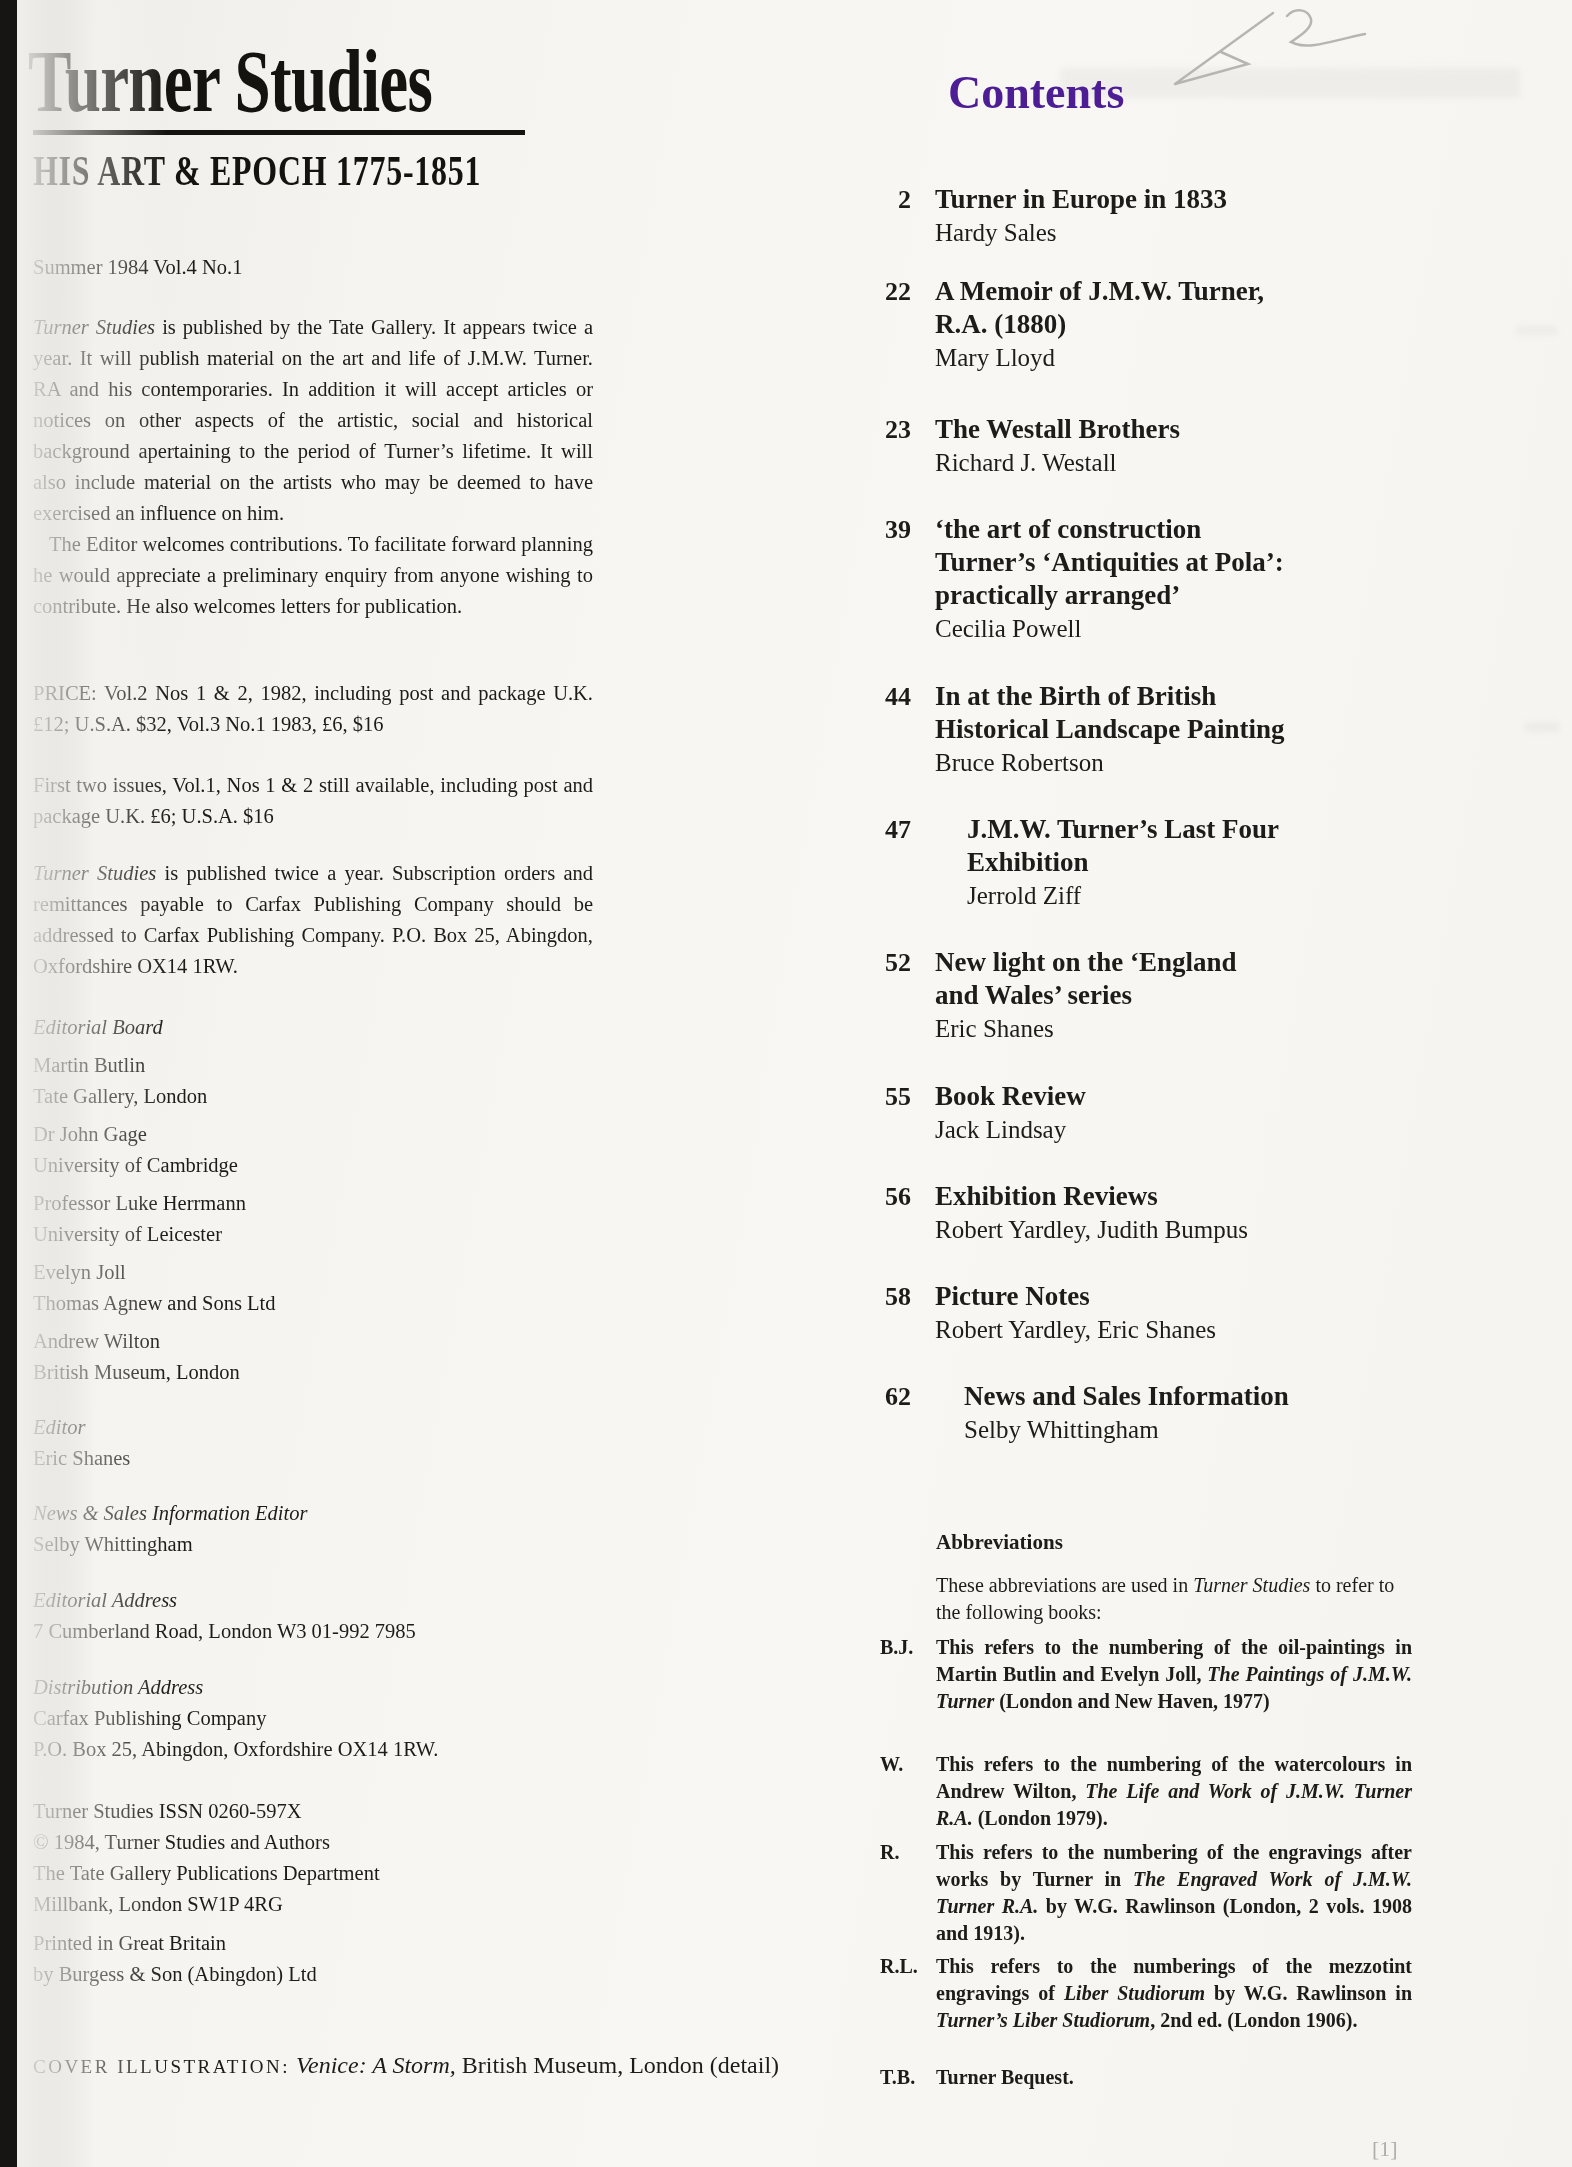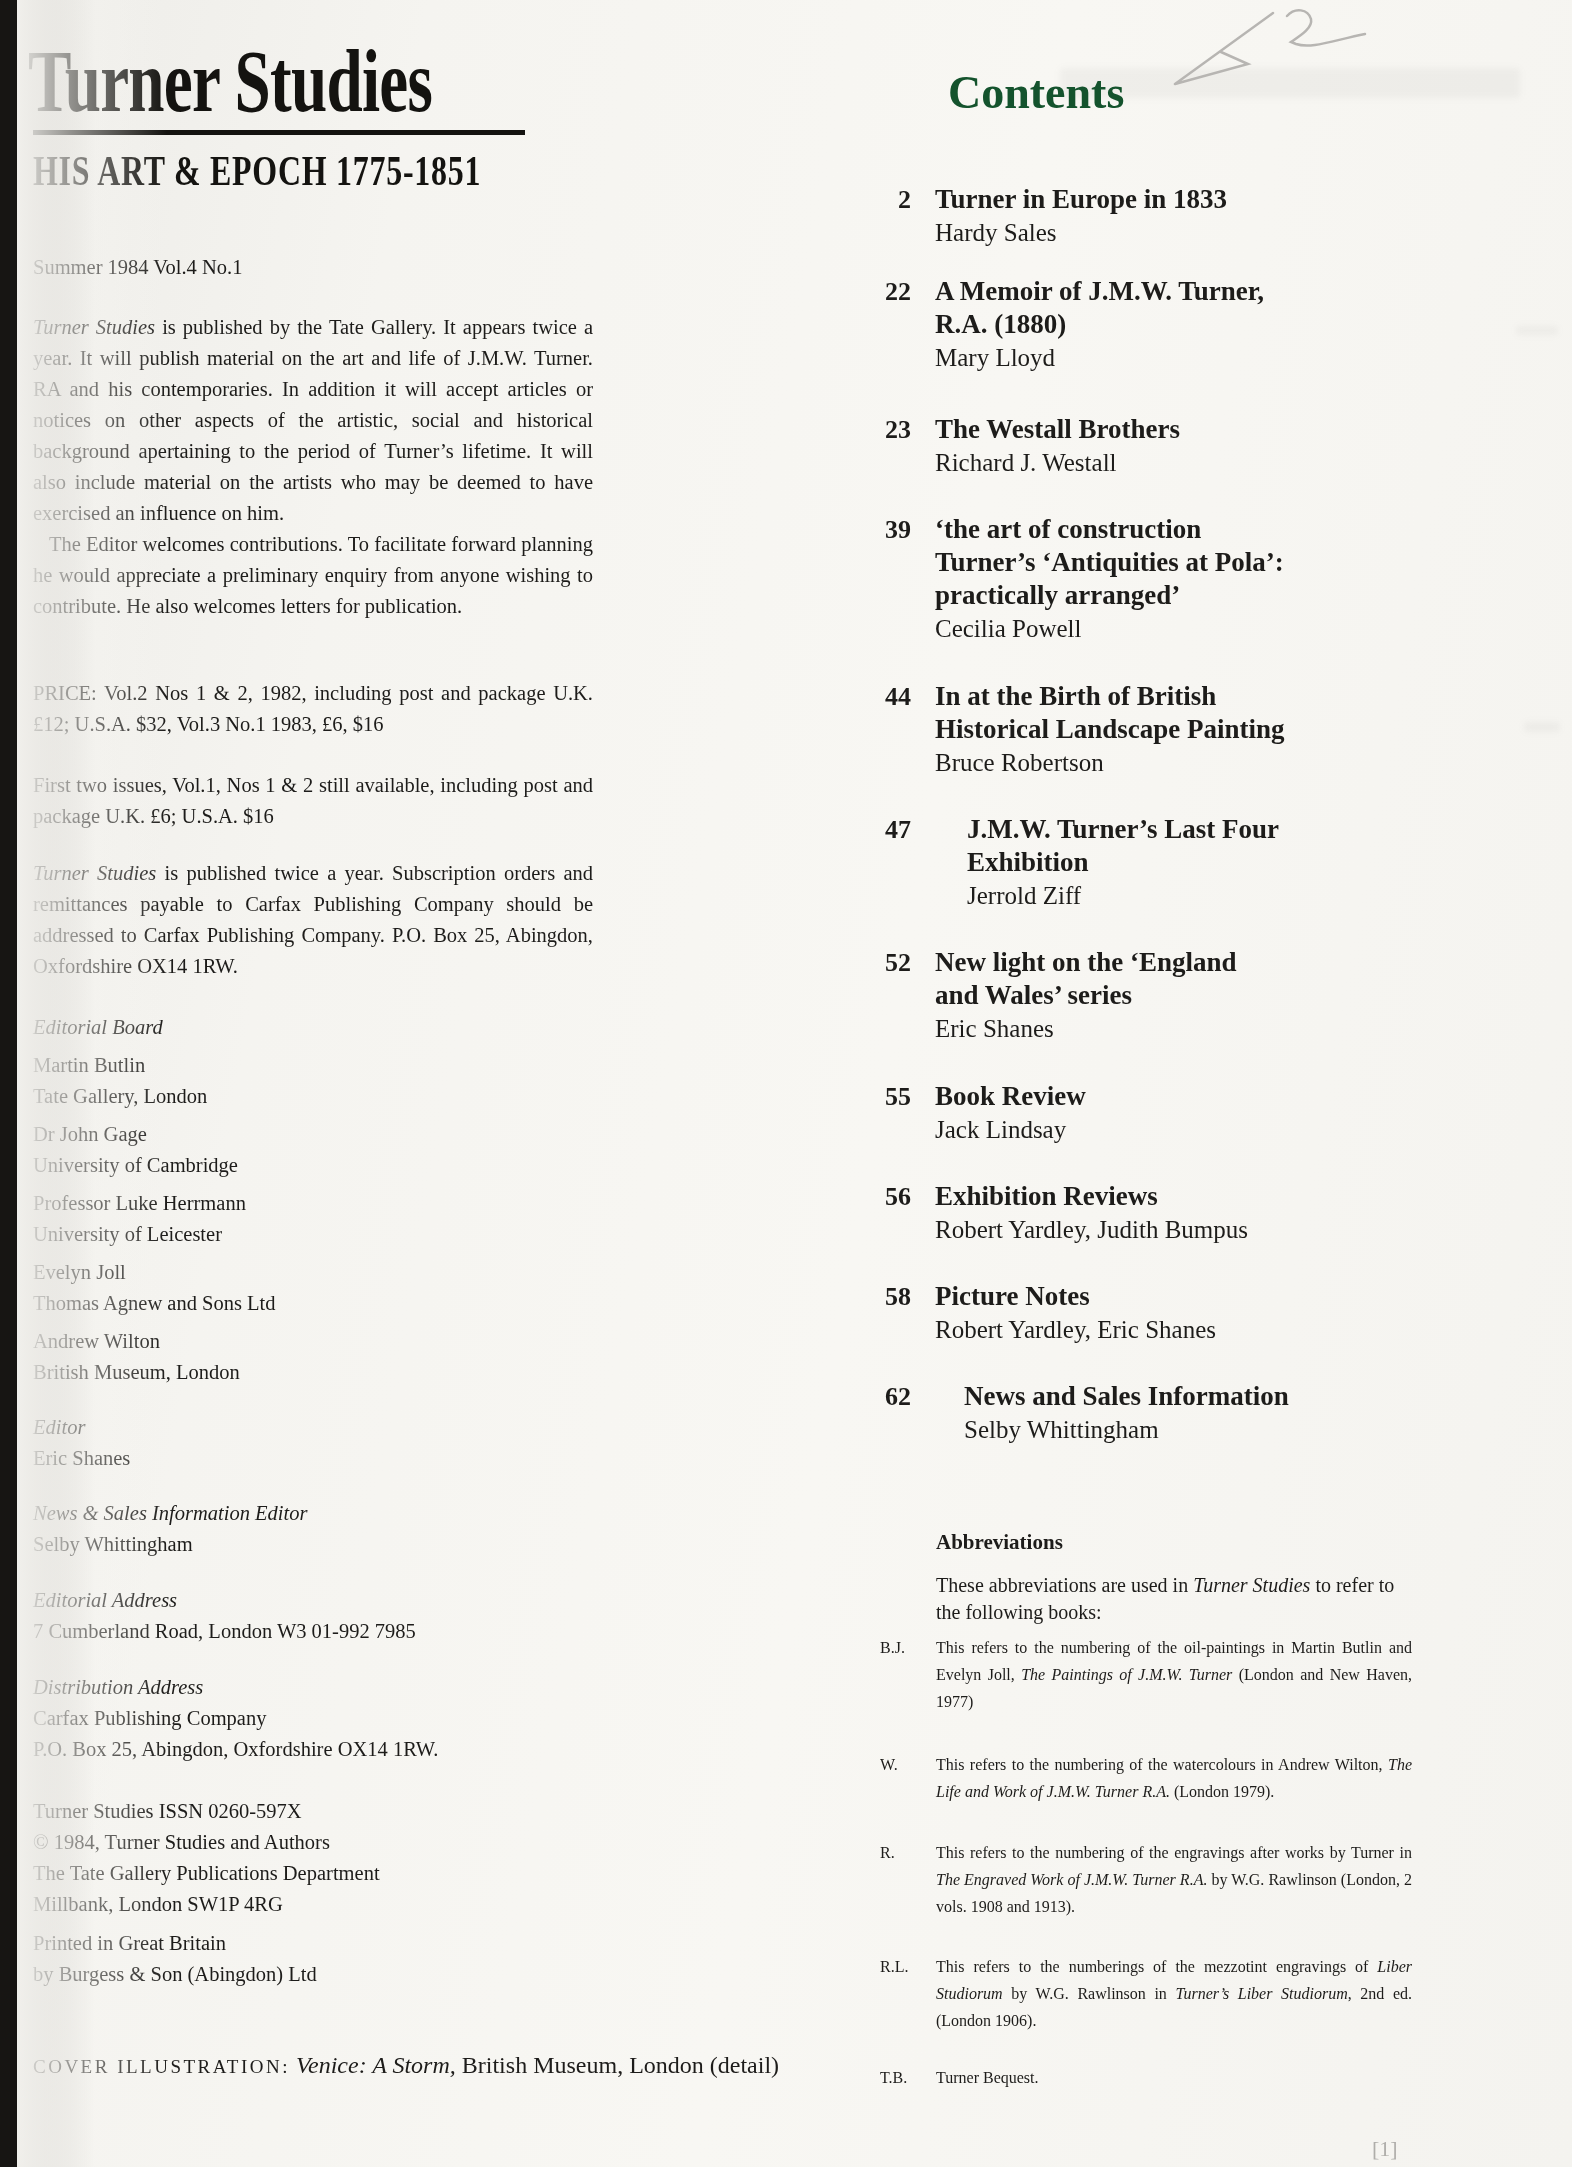--- a/index.html
+++ b/index.html
@@ -21,31 +21,31 @@
   .rule{left:33px;top:130px;width:492px;height:5px;background:#141310;}
   h2.subtitle{left:33px;top:150px;margin:0;font-weight:bold;font-size:42px;line-height:1;
     letter-spacing:1px;white-space:nowrap;transform:scaleX(.76);transform-origin:0 0;color:#141310;}
 
   .b{left:33px;width:560px;font-size:20.5px;line-height:31px;text-align:justify;}
   .b.nj{text-align:left;}
   .it{font-style:italic;}
   .ihead{font-style:italic;text-align:left;}
   .ind{text-indent:16px;}
 
-  .cheading{left:948px;top:66px;margin:0;font-size:46px;font-weight:bold;color:#14532d;}
+  .cheading{left:948px;top:66px;margin:0;font-size:46px;font-weight:bold;color:#4c1d95;}
   .centry{left:865px;width:545px;display:flex;}
   .pg{width:46px;flex:none;text-align:right;padding-right:24px;font-weight:bold;
       font-size:26px;line-height:33px;}
   .ebody{flex:1;}
   .etl{font-weight:bold;font-size:27px;line-height:33px;}
   .eau{font-size:25px;line-height:33px;}
 
   .ahead{left:936px;top:1530px;font-size:21px;font-weight:bold;}
   .aintro{left:936px;top:1572px;width:470px;font-size:20px;line-height:27px;}
-  .abbr{left:880px;width:532px;display:flex;font-size:16px;line-height:27px;}
+  .abbr{left:880px;width:532px;display:flex;font-size:20px;line-height:27px;font-weight:bold;}
   .albl{width:56px;flex:none;}
   .abody{flex:1;text-align:justify;}
 
   .cover{left:33px;top:2052px;width:800px;white-space:nowrap;font-size:24px;}
   .coverlabel{font-size:19px;letter-spacing:2.5px;}
   .pagenum{left:1372px;top:2136px;font-size:22px;color:rgba(45,42,40,.35);}
   svg.pencil{left:1145px;top:0;}
 </style>
 </head>
 <body>

